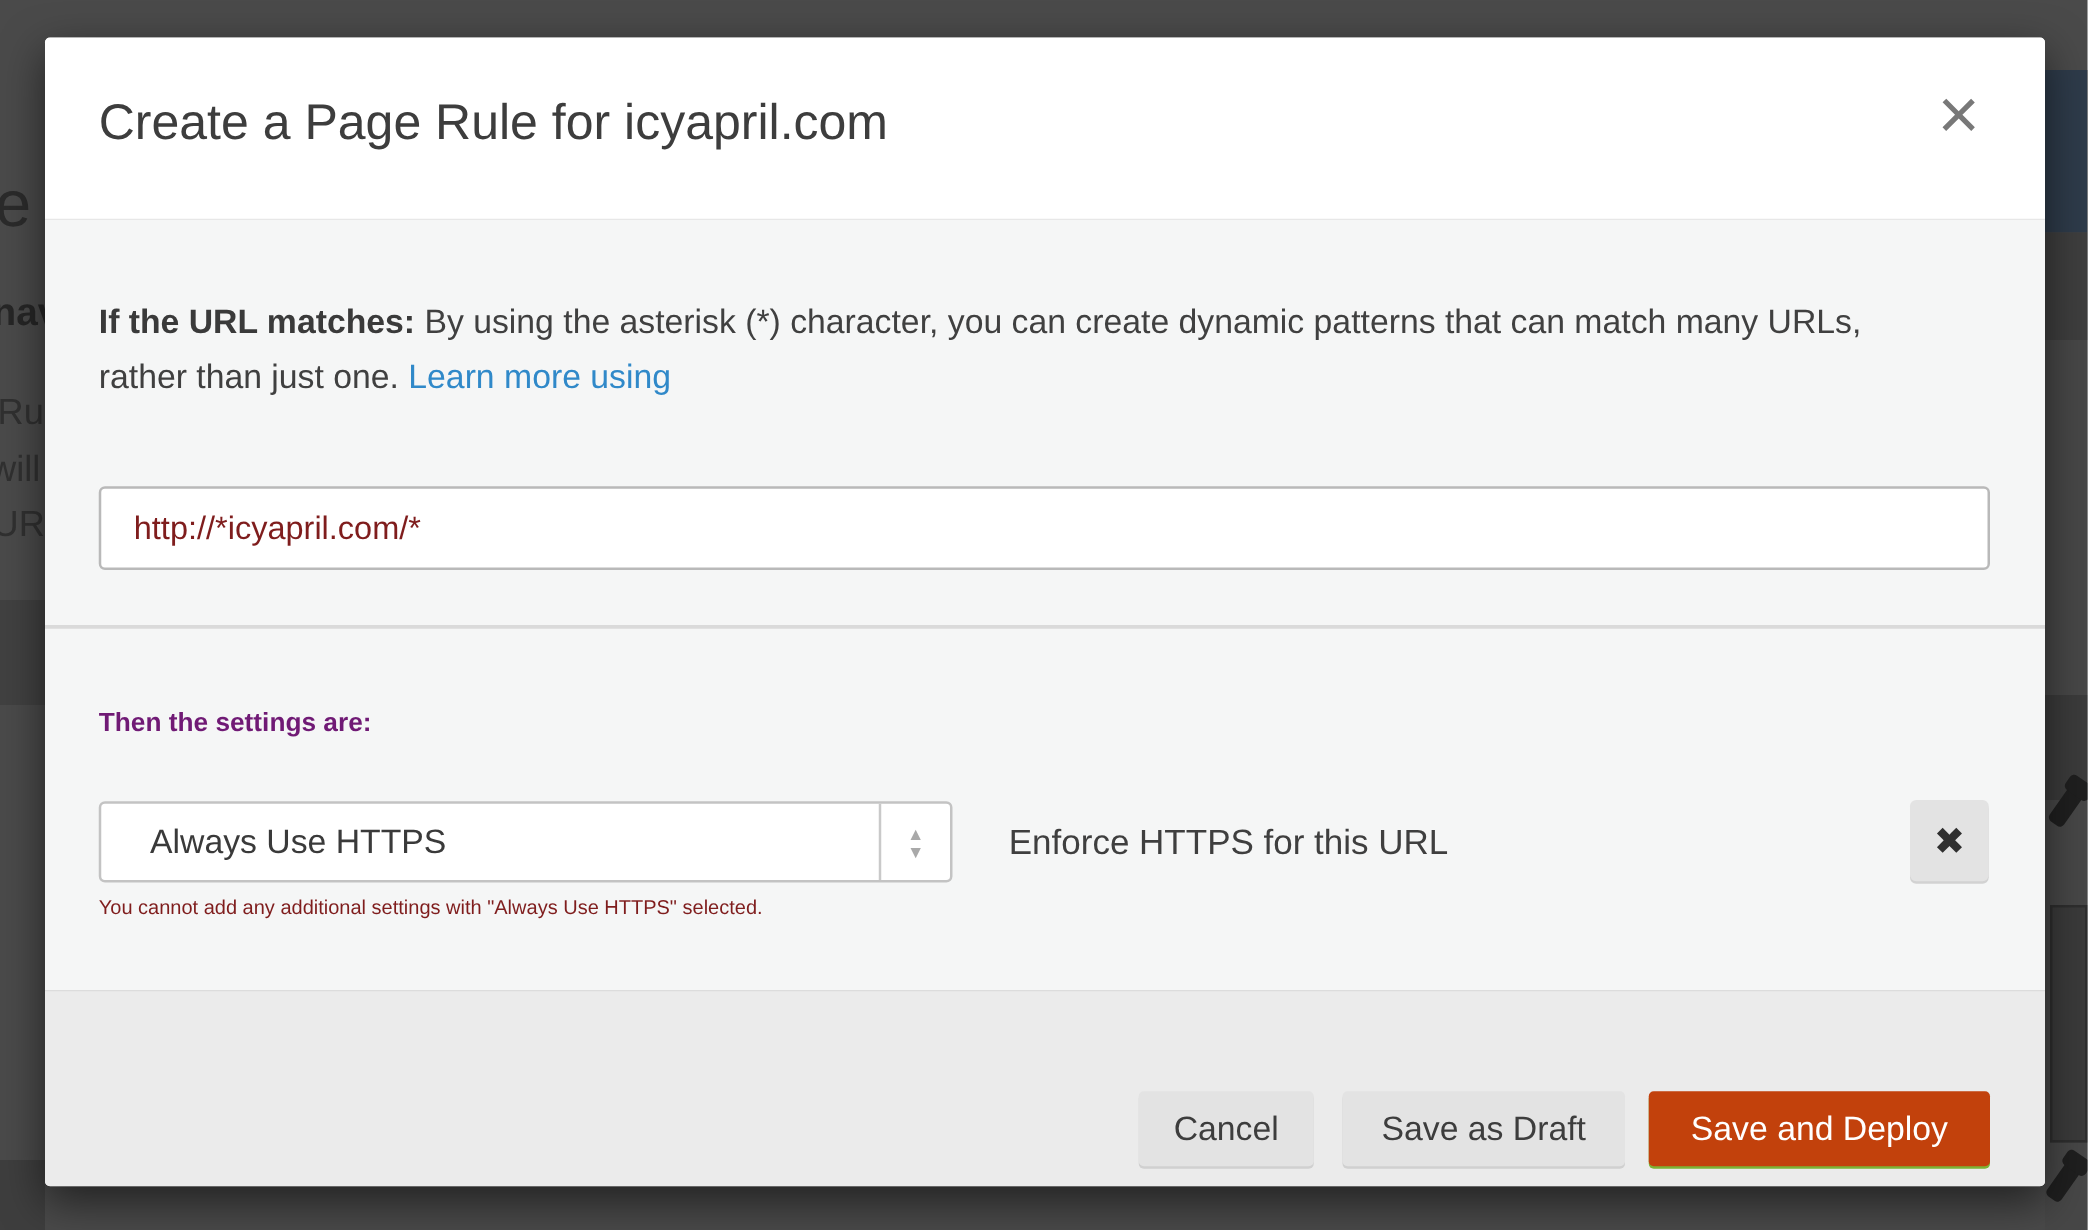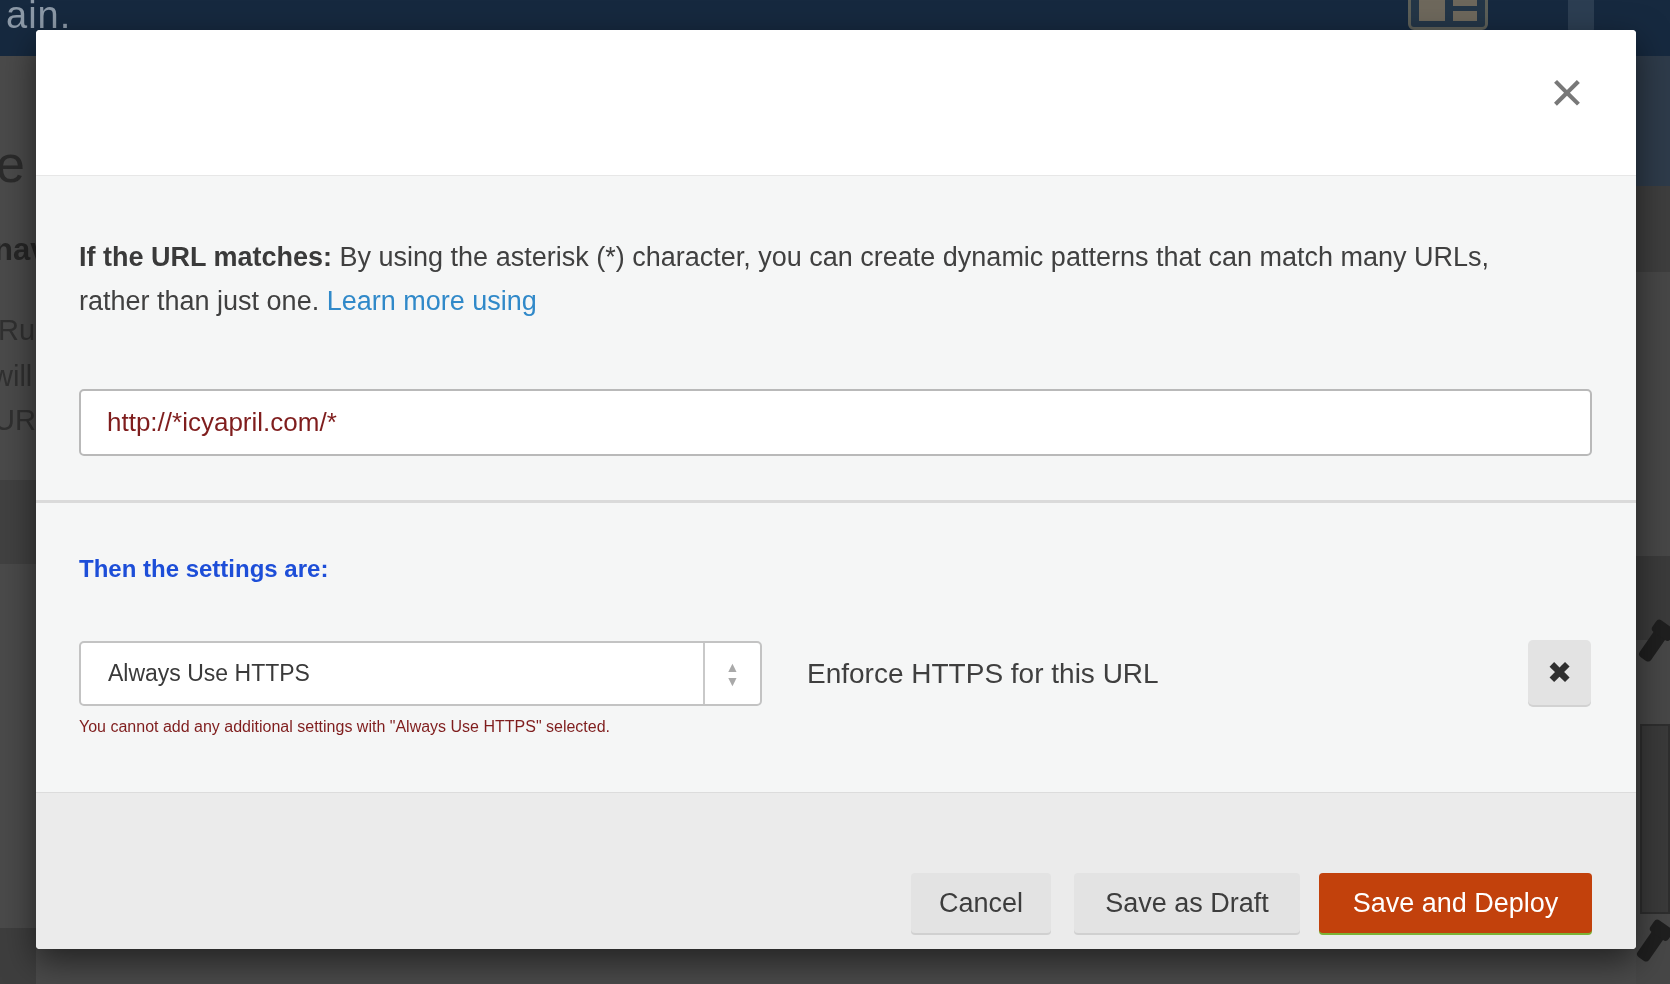--- a/index.html
+++ b/index.html
@@ -41,53 +41,42 @@
   .modal-header { position:absolute; left:0; top:0; width:1600px; height:146px; background:#ffffff; border-bottom:1px solid #e7e7e7; }
   .modal-title { position:absolute; left:43px; top:46px; font-size:40px; color:#3d3d3d; }
   .modal-close { position:absolute; left:1496px; top:30px; width:70px; height:70px; font-size:58px; line-height:64px; text-align:center; color:#787878; cursor:pointer; font-weight:300; }
 
   .modal-body { position:absolute; left:0; top:147px; width:1600px; height:615px; }
   .url-intro { position:absolute; left:43px; top:58px; width:1475px; font-size:27px; line-height:44px; color:#404040; }
   .url-intro b { color:#3a3a3a; }
   .link { color:#3089c9; text-decoration:none; cursor:pointer; }
   .url-input { position:absolute; left:43px; top:212px; width:1513px; height:67px; background:#ffffff; border:2px solid #b9b9b9; border-radius:5px; font-size:26px; color:#7f1d1d; padding:0 26px; font-family:"Liberation Sans","DejaVu Sans",sans-serif; outline:none; }
   .section-divider { position:absolute; left:0; top:323px; width:1600px; height:3px; background:#dadada; }
-  .settings-heading { position:absolute; left:43px; top:378px; font-size:24px; font-weight:bold; color:#1d4ed8; }
+  .settings-heading { position:absolute; left:43px; top:390px; font-size:21px; font-weight:bold; color:#701a75; }
 
   .setting-select { position:absolute; left:43px; top:464px; width:683px; height:65px; background:#ffffff; border:2px solid #c3c3c3; border-radius:5px; display:flex; cursor:pointer; }
-  .select-value { flex:1; font-size:23px; color:#3a3a3a; line-height:61px; padding-left:27px; }
+  .select-value { flex:1; font-size:27px; color:#3a3a3a; line-height:61px; padding-left:39px; }
   .select-stepper { width:57px; border-left:2px solid #c9c9c9; display:flex; flex-direction:column; align-items:center; justify-content:center; gap:2px; }
   .select-stepper span { font-size:14px; color:#a9a9a9; line-height:12px; }
 
   .setting-desc { position:absolute; left:771px; top:464px; height:65px; line-height:65px; font-size:28px; color:#3f3f3f; }
   .remove-btn { position:absolute; left:1492px; top:463px; width:63px; height:65px; background:#e3e3e3; border:none; border-radius:5px; box-shadow:0 2px 0 #d2d2d2; font-size:30px; color:#2f2f2f; cursor:pointer; display:flex; align-items:center; justify-content:center; }
   .setting-note { position:absolute; left:43px; top:541px; font-size:16px; color:#7f1d1d; }
 
   .modal-footer { position:absolute; left:0; top:762px; width:1600px; height:157px; background:#ebebeb; border-top:1px solid #dcdcdc; }
   .btn { position:absolute; top:80px; height:60px; border:none; border-radius:4px; font-size:27px; font-family:"Liberation Sans","DejaVu Sans",sans-serif; cursor:pointer; }
   .btn-gray { background:#e3e3e3; color:#3d3d3d; box-shadow:0 2px 0 #d0d0d0; }
   .btn-cancel { left:875px; width:140px; }
   .btn-draft  { left:1038px; width:226px; }
   .btn-deploy { left:1283px; width:273px; background:#c2410c; color:#ffffff; box-shadow:0 2px 0 #7cb335; }
 </style>
 </head>
 <body>
 
 <div class="bg">
-  <div class="topbar">
-    <span class="topbar-fragment">ain.</span>
-    <div class="nav-icon-box">
-      <div class="nav-icon-sq"></div>
-      <div class="nav-icon-bars">
-          <i></i>
-          <i></i>
-        </div>
-    </div>
-    <div class="nav-icon-pill"></div>
-  </div>
 
   <div class="left-strip">
     <div class="left-band-1"></div>
     <div class="left-band-2"></div>
     <span class="frag frag-e">e</span>
     <span class="frag frag-nav">nav</span>
     <span class="frag frag-ru">Ru</span>
     <span class="frag frag-will">will</span>
     <span class="frag frag-ur">UR</span>
   </div>
@@ -98,20 +87,21 @@
     <div class="right-band-2"></div>
     <div class="right-box"></div>
     <div class="wrench wrench-1"></div>
     <div class="wrench wrench-2"></div>
   </div>
 </div>
 
 <div class="modal">
 
   <div class="modal-header">
+    <div class="modal-title">Create a Page Rule for icyapril.com</div>
     <div class="modal-close">×</div>
   </div>
 
   <div class="modal-body">
     <div class="url-intro">
       <b>If the URL matches:</b><span> By using the asterisk (*) character, you can create dynamic patterns that can match many URLs, rather than just one. </span><a class="link">Learn more using</a>
     </div>
 
     <input class="url-input" type="text" value="http://*icyapril.com/*" style="">
 

